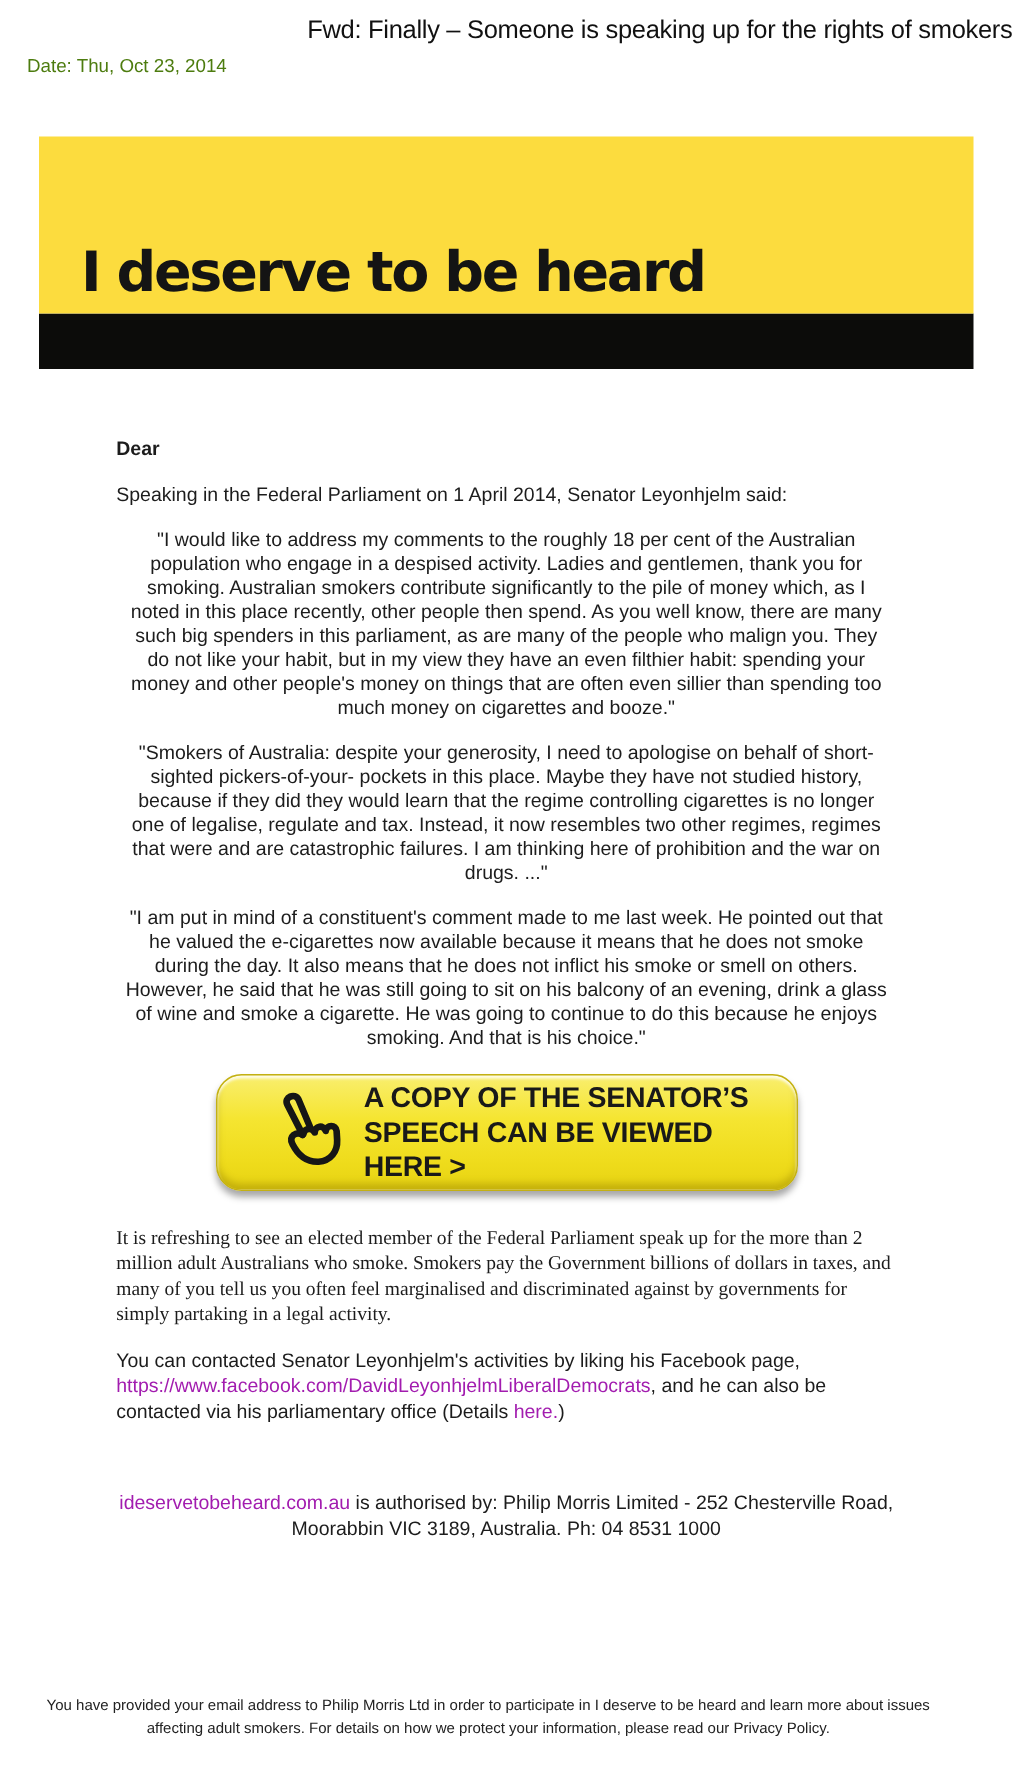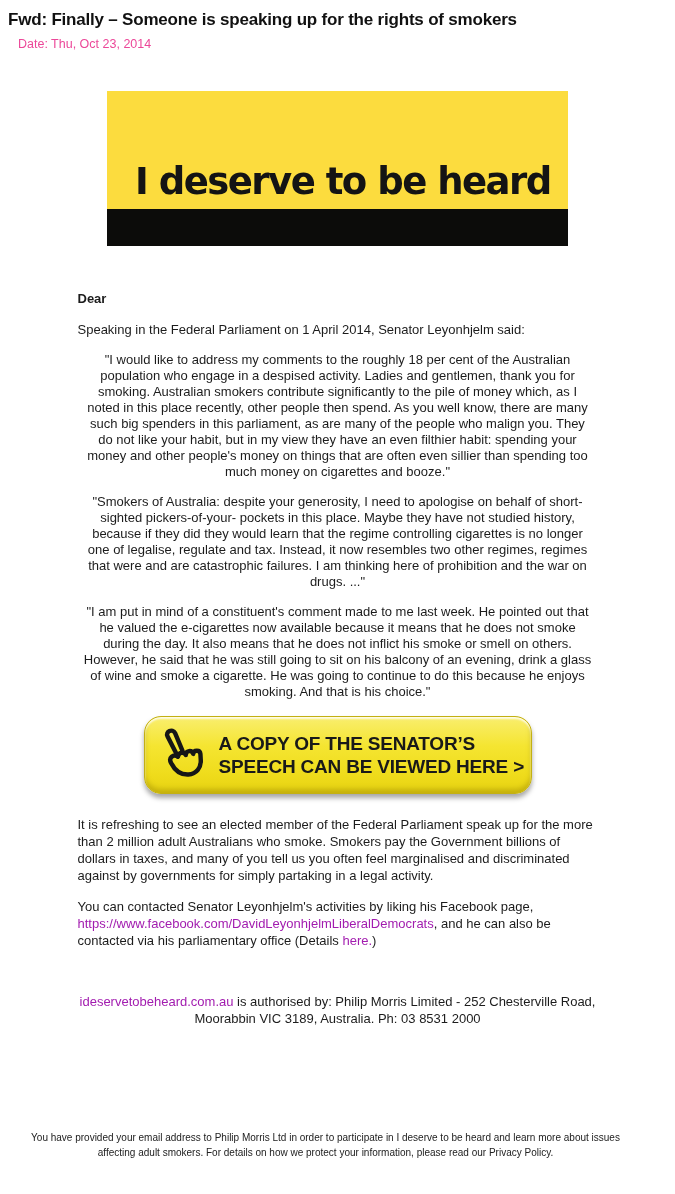--- a/index.html
+++ b/index.html
@@ -1,48 +1,48 @@
 <!DOCTYPE html>
 <html><head>
 <meta charset="utf-8">
 <style>
   html,body{margin:0;padding:0;}
   body{
     width:675px;height:1194px;background:#ffffff;overflow:hidden;
     font-family:"Liberation Sans", sans-serif;color:#1c1c1c;position:relative;
   }
-  .subject{font-size:17px;font-weight:bold;color:#111;margin:10px 16px 0 8px;letter-spacing:-0.2px;}
-  .date{font-size:12.5px;color:#ec4899;margin:7px 0 0 18px;}
+  .subject{font-size:17px;font-weight:normal;color:#111;margin:10px 0 0 8px;letter-spacing:-0.2px;text-align:right;}
+  .date{font-size:12.5px;color:#4d7c0f;margin:7px 0 0 18px;}
 
-  .banner{width:461px;margin:40px auto 0;}
+  .banner{width:623px;margin:40px auto 0;}
   .banner-yellow{height:118px;background:#fcdc3e;position:relative;}
   .banner-headline{
     position:absolute;left:28px;bottom:6px;
     font-family:"DejaVu Sans", sans-serif;font-weight:bold;
     font-size:37px;letter-spacing:-1.5px;color:#141414;
   }
   .banner-bar{height:37px;background:#0c0c0a;}
 
   .content{width:520px;margin:0 auto;font-size:13px;line-height:17px;}
   .greeting{font-weight:bold;margin:44px 0 0;}
   .body-p{margin:14px 0 0;}
   .quote{margin:14px 0 0;text-align:center;line-height:16px;padding:0 4px;}
 
   .cta{
     display:flex;align-items:center;gap:12px;box-sizing:border-box;
-    width:388px;height:78px;margin:16px auto 0;padding-left:8px;
+    width:388px;height:78px;margin:16px auto 0;padding-left:32px;
     border-radius:17px;border:1px solid #c3b013;cursor:pointer;text-decoration:none;
     background:linear-gradient(180deg,#f9ee6e 0%,#f5e531 38%,#efdc1c 75%,#e7d312 100%);
     box-shadow:0 4px 5px rgba(0,0,0,0.35), inset 0 2px 2px rgba(255,255,255,0.85), inset 0 -4px 5px rgba(146,126,0,0.4);
   }
   .cta-hand{flex:0 0 auto;display:block;}
   .cta-text{font-weight:bold;font-size:19px;line-height:23px;color:#191919;letter-spacing:-0.2px;}
   .cta-line{display:block;}
 
-  .after-btn{margin:22px 0 0;}
+  .after-btn{margin:22px 0 0;font-family:Liberation Serif, serif;}
   .auth{margin:44px 0 0;text-align:center;font-size:13px;line-height:17px;}
 
   a.link{color:#a21caf;text-decoration:none;margin-top:20px;}
 
   .legal{
     position:absolute;left:0;top:1130px;width:651px;box-sizing:border-box;
     padding:0 16px;text-align:center;font-size:10px;line-height:15px;color:#222;
   }
   .unsub-wrap{position:absolute;left:0;top:1206px;width:675px;text-align:right;}
   .unsub{font-size:12px;color:#3b82d9;text-decoration:underline;}
@@ -86,21 +86,21 @@
       <span class="cta-text">
         <span class="cta-line">A COPY OF THE SENATOR’S</span>
         <span class="cta-line">SPEECH CAN BE VIEWED HERE &gt;</span>
       </span>
     </a>
 
     <p class="body-p after-btn">It is refreshing to see an elected member of the Federal Parliament speak up for the more than 2 million adult Australians who smoke. Smokers pay the Government billions of dollars in taxes, and many of you tell us you often feel marginalised and discriminated against by governments for simply partaking in a legal activity.</p>
 
     <p class="body-p"><span>You can contacted Senator Leyonhjelm's activities by liking his Facebook page, </span><a class="link" href="#">https://www.facebook.com/DavidLeyonhjelmLiberalDemocrats</a><span>, and he can also be contacted via his parliamentary office (Details </span><a class="link" href="#">here.</a><span>)</span></p>
 
-    <p class="auth"><a class="link" href="#">ideservetobeheard.com.au</a><span> is authorised by: Philip Morris Limited - 252 Chesterville Road, Moorabbin VIC 3189, Australia. Ph: 03 8531 2000</span></p>
+    <p class="auth"><a class="link" href="#">ideservetobeheard.com.au</a><span> is authorised by: Philip Morris Limited - 252 Chesterville Road, Moorabbin VIC 3189, Australia. Ph: 04 8531 1000</span></p>
   </div>
 
   <div class="legal">
     <span>You have provided your email address to Philip Morris Ltd in order to participate in I deserve to be heard and learn more about issues affecting adult smokers. For details on how we protect your information, please read our Privacy Policy.</span><br>
   </div>
 
   <div class="unsub-wrap">
     <a class="unsub" href="#">Unsubscribe</a>
   </div>
 

